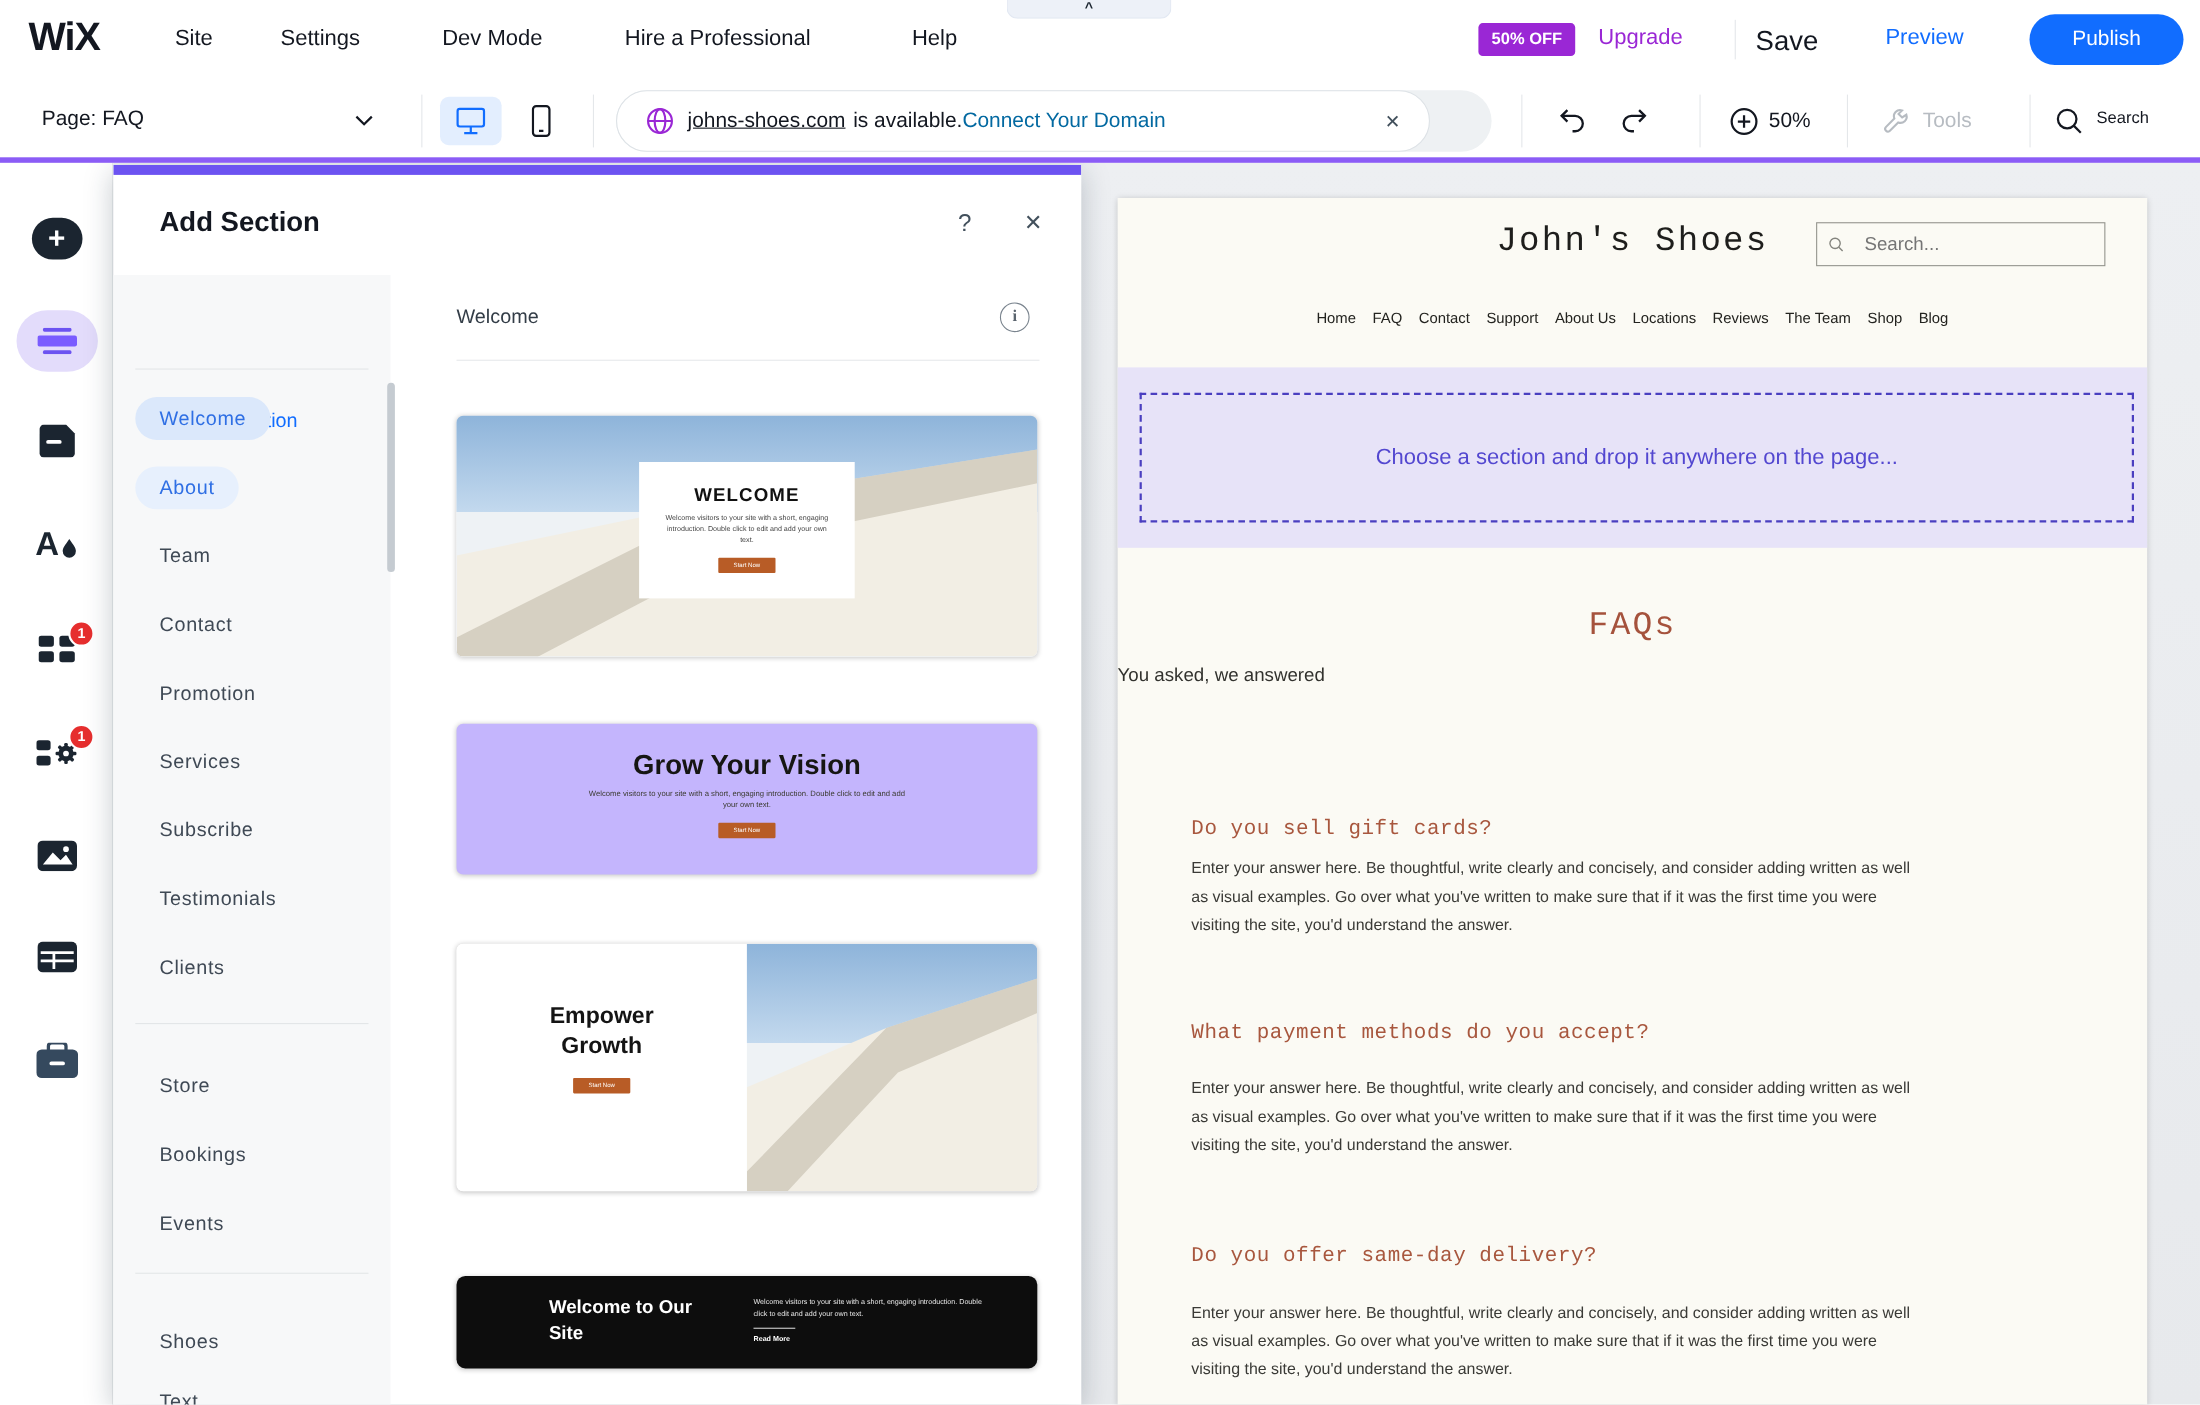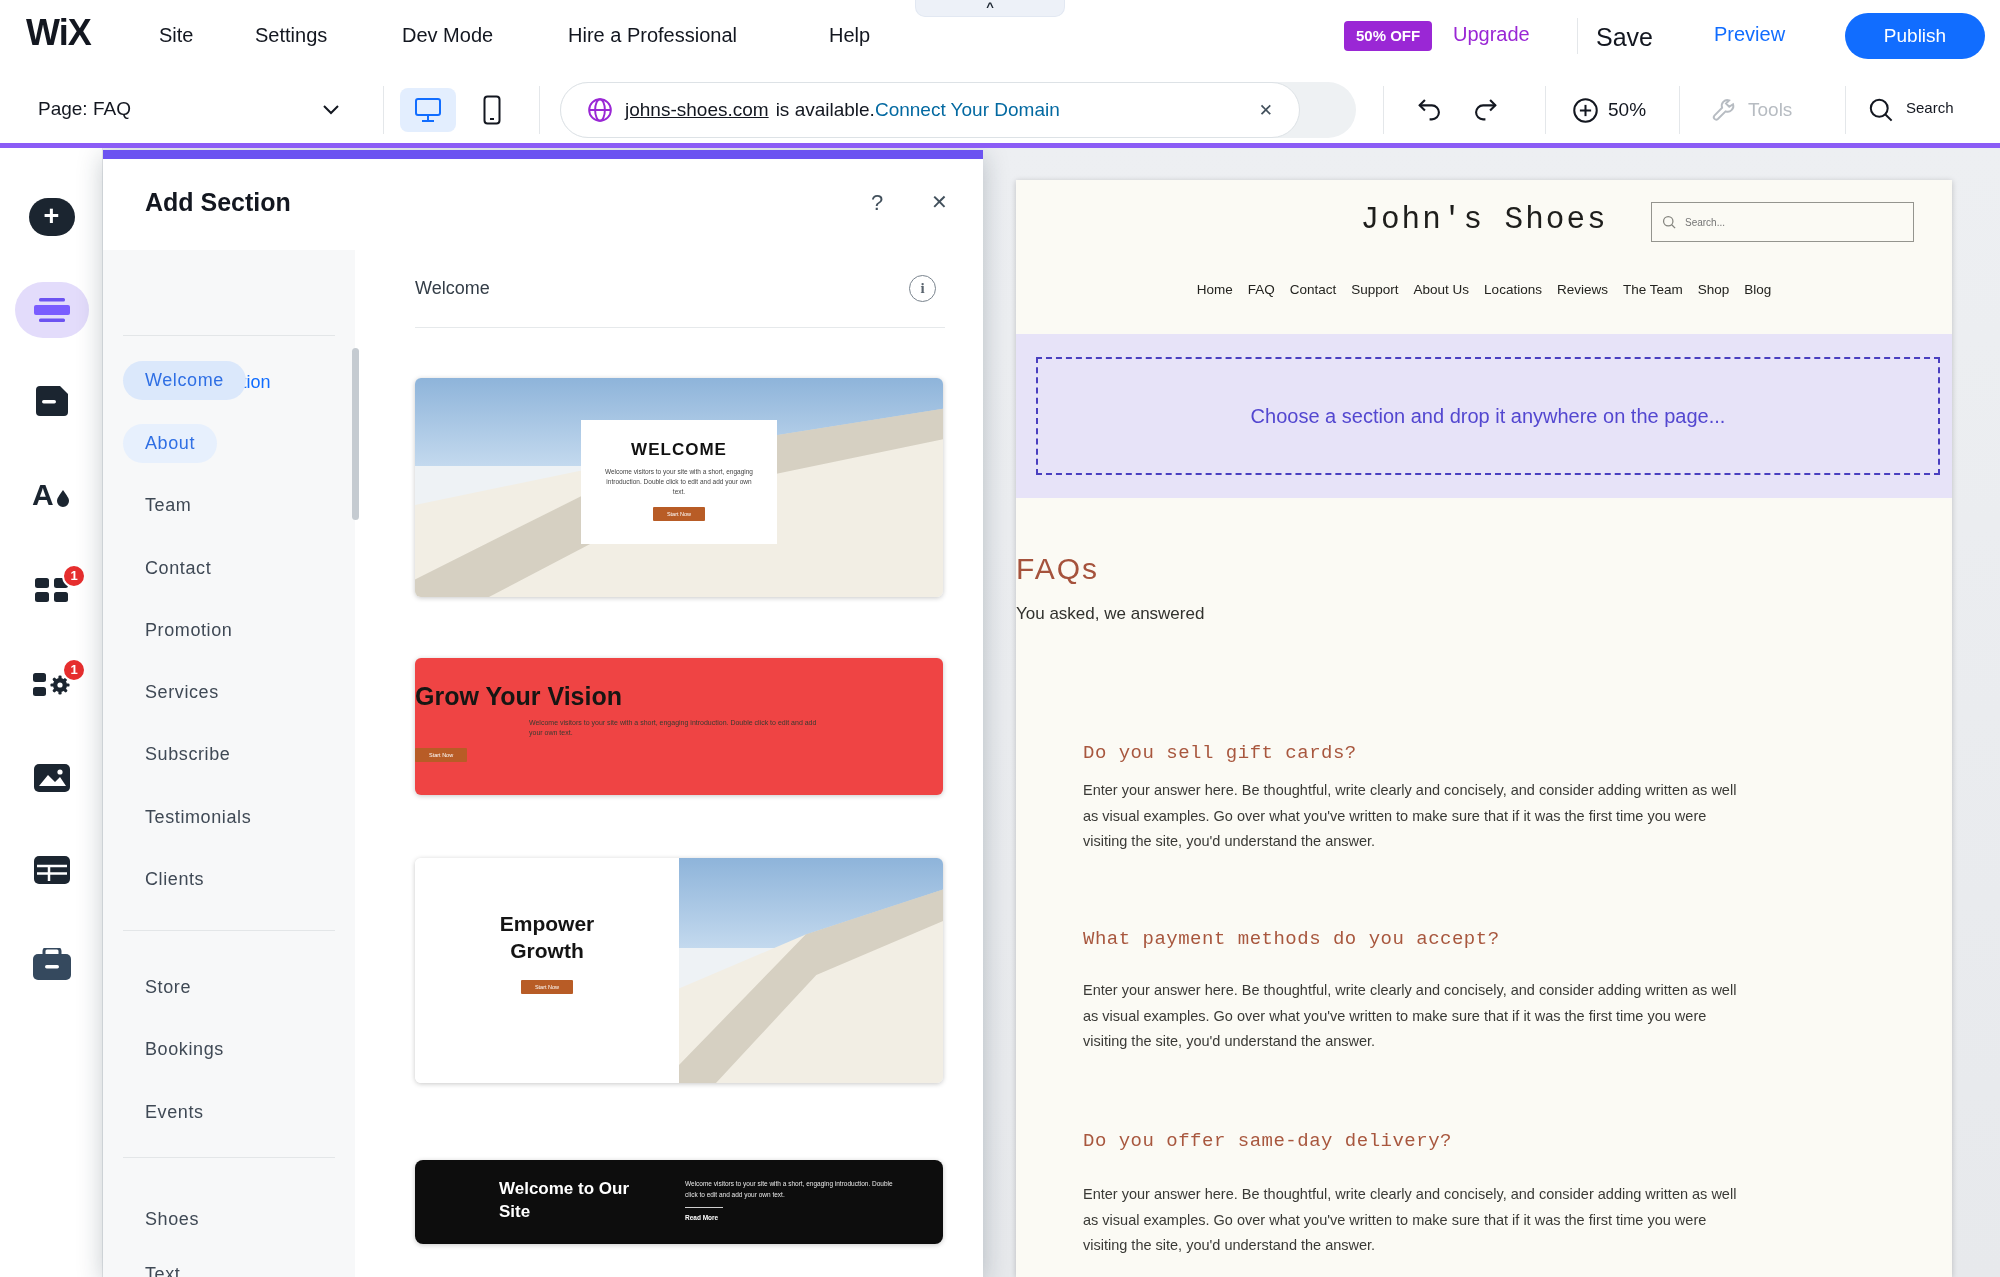--- a/index.html
+++ b/index.html
@@ -56,42 +56,42 @@
   .info-circ{left:806px;top:125px;width:27px;height:27px;border:1.5px solid #7a848e;border-radius:50%;text-align:center;font-size:15px;line-height:24px;font-family:"Liberation Serif",serif;font-weight:bold;color:#5a646e;cursor:pointer}
   .pane-div{position:absolute;left:312px;top:177px;width:530px;height:1px;background:#e6e9eb}
   .thumb{position:absolute;left:312px;width:528px;border-radius:6px;box-shadow:0 1px 5px rgba(0,0,0,.22);cursor:pointer;overflow:hidden}
   .dune{background:linear-gradient(180deg,#8eb4da 0%,#c3d9ee 40%,#eef2f5 40%);position:relative}
   .dune::before{content:"";position:absolute;inset:0;background:#f2eee4;clip-path:polygon(0 58%,48% 34%,100% 14%,100% 100%,0 100%)}
   .dune::after{content:"";position:absolute;inset:0;background:rgba(185,178,160,.5);clip-path:polygon(0 92%,48% 34%,100% 14%,100% 28%,52% 52%,14% 100%,0 100%)}
   .t-card{position:absolute;left:166px;top:42px;width:196px;height:124px;background:#fff;z-index:2;text-align:center}
   .t-h1{font-size:17px;font-weight:bold;letter-spacing:1px;margin-top:20px;color:#111}
   .t-body{font-size:6.5px;color:#444;width:150px;margin:7px auto 0;line-height:10px}
   .t-btn{display:inline-block;margin-top:10px;background:#b85c26;color:#fff;font-size:5.5px;padding:4px 14px;border-radius:1px}
-  .t-green{background:#ef4444;text-align:left}
+  .t-green{background:#c4b5fd;text-align:center}
   .t-green .t-h2{font-size:25px;font-weight:bold;color:#161613;margin-top:24px}
   .t-green .t-body{width:300px;font-size:7px;color:#3a3a30}
   .t-split-left{position:absolute;left:0;top:0;width:264px;height:100%;background:#fff;text-align:center}
   .t-split-right{position:absolute;right:0;top:0;width:264px;height:100%}
   .t-h3{font-size:21px;font-weight:bold;color:#141414;width:150px;margin:52px auto 0;line-height:27px}
   .t-dark{background:#0d0d0d}
   .t-h4{position:absolute;left:84px;top:17px;width:160px;color:#fff;font-size:17px;font-weight:bold;line-height:23px}
   .t-dark-body{position:absolute;left:270px;top:18px;width:210px;color:#e8e8e8;font-size:6.5px;line-height:11px}
   .t-dark-line{position:absolute;left:270px;top:47px;width:38px;height:1px;background:#cfcfcf}
   .t-readmore{position:absolute;left:270px;top:54px;color:#fff;font-size:6.5px;font-weight:bold}
   
   #page{position:absolute;left:1016px;top:180px;width:936px;height:1097px;background:#fbfaf4;box-shadow:0 1px 6px rgba(0,0,0,.2);z-index:10}
   .site-title{left:0;right:0;top:22px;text-align:center;font-family:"Liberation Mono",monospace;font-size:31px;letter-spacing:2px;color:#1e1e1c}
   .site-search{left:635px;top:22px;width:263px;height:40px;border:1px solid #94948e;display:flex;align-items:center;padding:0 10px;background:transparent}
-  .site-search input{border:none;outline:none;background:transparent;font-size:10px;color:#be185d;width:200px;margin-left:8px;font-family:"Liberation Sans",sans-serif}
+  .site-search input{border:none;outline:none;background:transparent;font-size:17px;color:#be185d;width:200px;margin-left:18px;font-family:"Liberation Sans",sans-serif}
   .site-nav{left:0;right:0;top:102px;display:flex;justify-content:center;gap:15px;font-size:13.5px;color:#23231f}
   .site-nav span{cursor:pointer;white-space:nowrap}
   .dropband{left:0;top:154px;width:936px;height:164px;background:#e7e3f8}
   .dropzone{position:absolute;left:20px;top:23px;right:12px;bottom:23px;border:2px dashed #4a3fc0;display:flex;align-items:center;justify-content:center}
   .dropzone span{font-size:20px;color:#5347d0}
-  .faq-head{left:0;right:0;top:372px;text-align:left;font-family:Liberation Sans, sans-serif;font-size:30px;letter-spacing:2px;color:#a5523c}
+  .faq-head{left:0;right:0;top:372px;text-align:center;font-family:Liberation Mono, monospace;font-size:30px;letter-spacing:2px;color:#a5523c}
   .faq-sub{left:0;right:0;top:424px;text-align:left;font-size:17px;color:#32322e}
   .faq-q{left:67px;font-family:"Liberation Mono",monospace;font-size:19px;color:#a8573e;letter-spacing:.5px;cursor:text}
   .faq-a{left:67px;width:668px;font-size:14.5px;line-height:25.5px;color:#3a3a36;cursor:text}
 </style>
 </head>
 <body>
 
 <div id="topbar">
   <div class="abs logo">WiX</div>
   <div class="abs menu-item" style="left:159px">Site</div>

